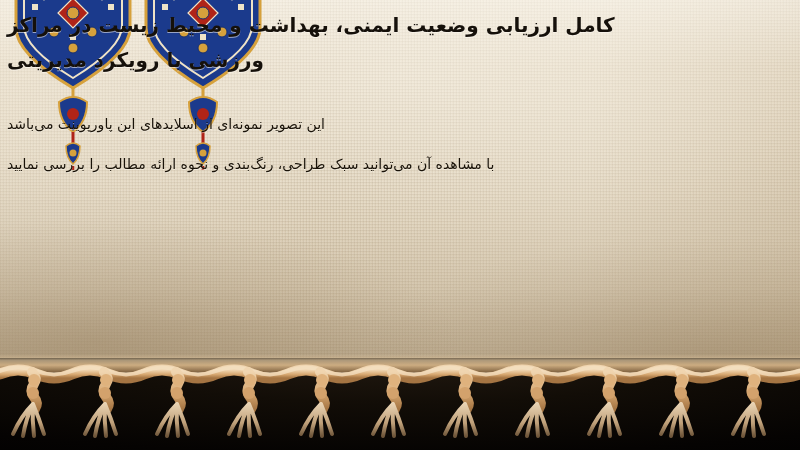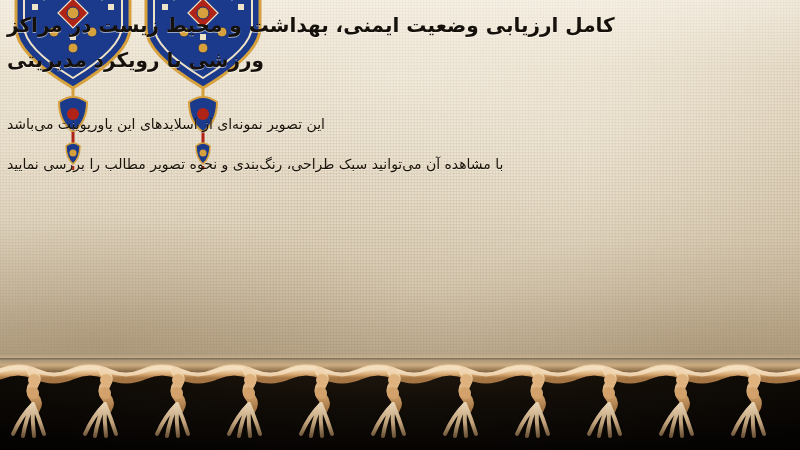--- a/index.html
+++ b/index.html
@@ -178,21 +178,21 @@
 
   <div class="text-layer">
 
     <div class="title-block">
       <div class="title-line">کامل ارزیابی وضعیت ایمنی، بهداشت و محیط زیست در مراکز</div>
       <div class="title-line">ورزشی با رویکرد مدیریتی</div>
     </div>
 
     <div class="body-block">
       <div class="body-line l1">این تصویر نمونه‌ای از اسلایدهای این پاورپوینت می‌باشد</div>
-      <div class="body-line">با مشاهده آن می‌توانید سبک طراحی، رنگ‌بندی و نحوه تصویر مطالب را بررسی نمایید</div>
+      <div class="body-line">با مشاهده آن می‌توانید سبک طراحی، رنگ‌بندی و نحوه ارائه مطالب را بررسی نمایید</div>
     </div>
 
   </div>
 
   <div class="black-band"></div>
   <div class="selvedge"></div>
 
   <svg class="fringe" width="800" height="96" viewBox="0 0 800 96" preserveAspectRatio="none">
     <defs>
       <linearGradient id="cordG" x1="0" y1="0" x2="0" y2="1">

